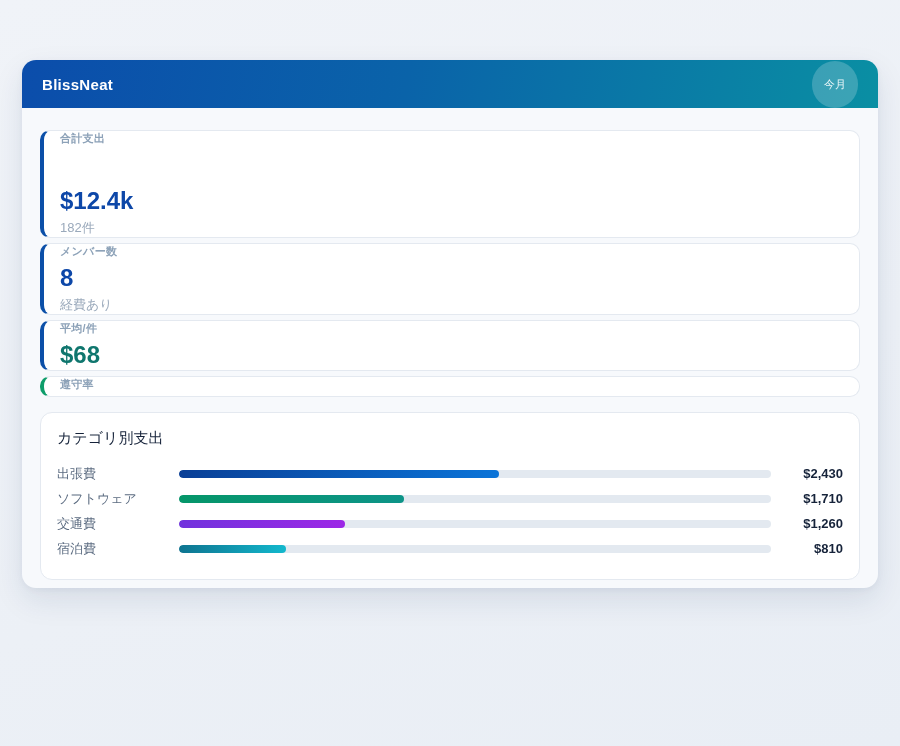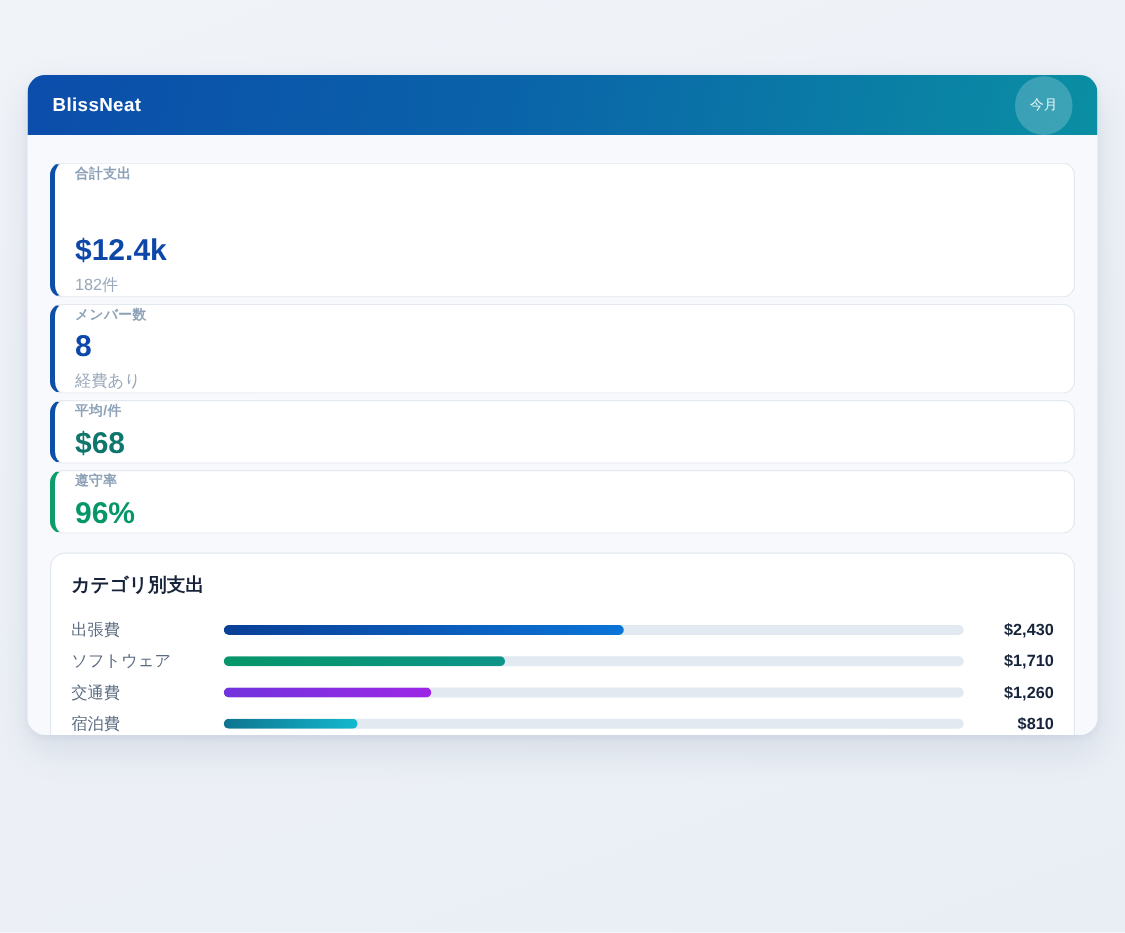--- a/index.html
+++ b/index.html
@@ -71,21 +71,21 @@
   .stat-sub:empty { display: none; }
   .category-card {
     background: #ffffff;
     border: 1px solid #e4e9f0;
     border-radius: 12px;
     padding: 16px 16px 18px 16px;
     margin-top: 15px;
   }
   .category-title {
     font-size: 15px;
-    font-weight: bold;
+    font-weight: normal;
     color: #16233a;
     margin-bottom: 13px;
   }
   .bar-row {
     display: flex;
     align-items: center;
     height: 25px;
   }
   .bar-label {
     width: 122px;
@@ -138,21 +138,20 @@
     </div>
 
     <div class="stat-card" style="border-left-color: rgb(11, 79, 168);">
       <div class="stat-label">平均/件</div>
       <div class="stat-value" style="color: #0f766e;">$68</div>
 
     </div>
 
     <div class="stat-card" style="border-left-color: rgb(14, 157, 106);">
       <div class="stat-label">遵守率</div>
-      <div class="stat-value" style="color: rgb(5, 150, 105);">96%</div>
 
     </div>
 
     <div class="category-card">
       <div class="category-title">カテゴリ別支出</div>
 
 
       <div class="bar-row">
         <div class="bar-label">出張費</div>
         <div class="bar-track">

